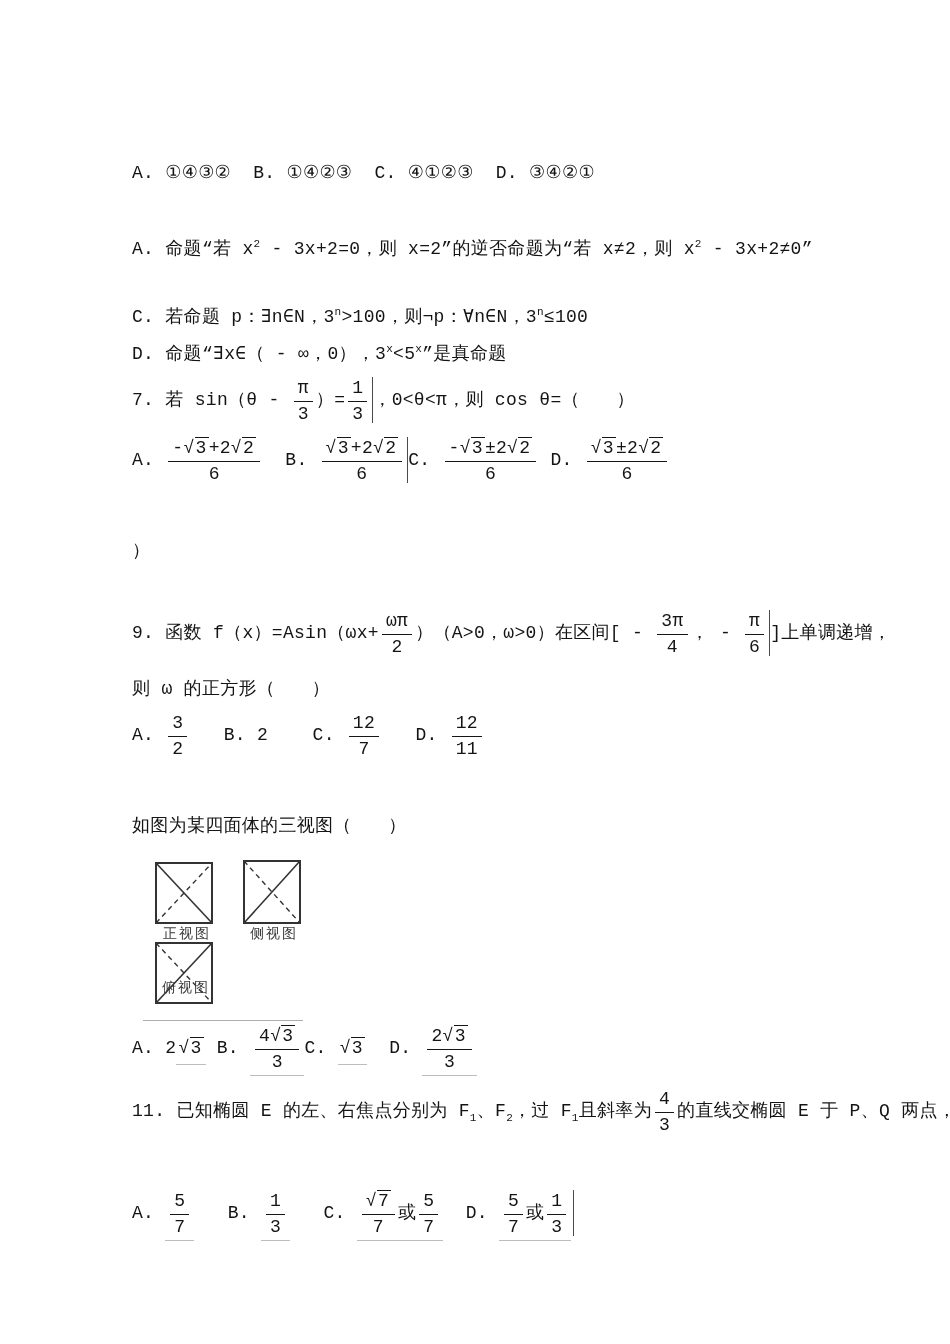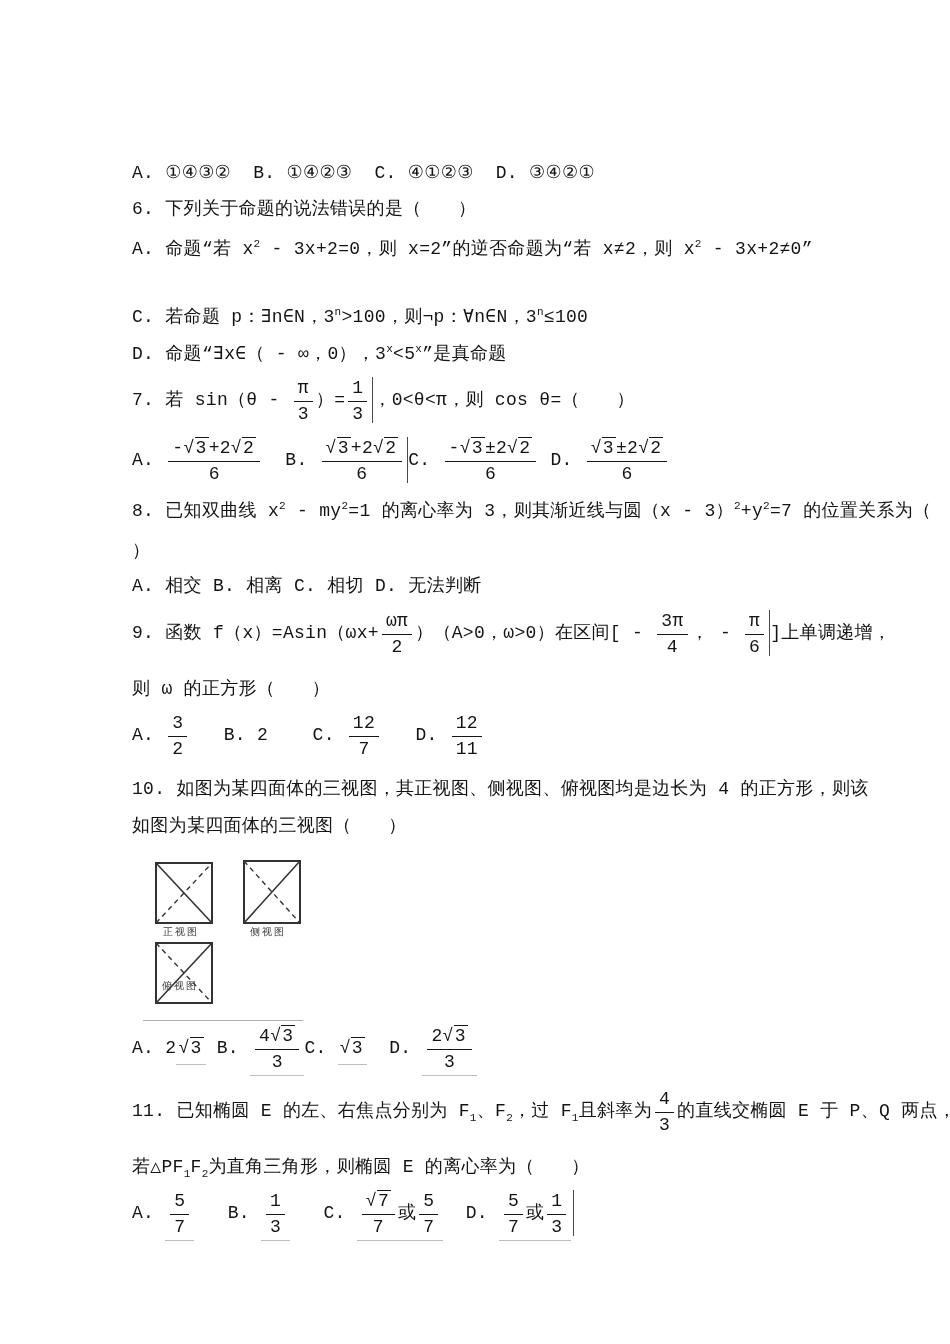--- a/index.html
+++ b/index.html
@@ -14,47 +14,43 @@
   sup{font-size:11px;line-height:0;}
   sub{font-size:11px;line-height:0;}
   .frac{display:inline-block;vertical-align:middle;text-align:center;margin:0 3px;line-height:1.05;}
   .frac>.num{display:block;padding:2px 4px 3px;border-bottom:1.6px solid #161616;}
   .frac>.den{display:block;padding-top:3px;}
   .sqrt{white-space:nowrap;}
   .sqrt>.rad{border-top:1.6px solid #161616;padding:0 2px 0 1px;}
   .uline{display:inline-block;border-bottom:1px solid #bdbdbd;padding:0 2px 3px;}
   .vbar{display:inline-block;width:1px;height:46px;background:#4a4a4a;vertical-align:middle;margin-left:2px;}
   .view{position:absolute;}
-  .view-label{position:absolute;font-size:10px;color:#3a3a3a;letter-spacing:2px;}
+  .view-label{position:absolute;font-size:14px;color:#3a3a3a;letter-spacing:2px;}
   .scan-line{position:absolute;background:#adadad;}
 </style>
 </head>
 <body>
 
 <div class="page">
 
   <div class="line" style="top:121px">A. ①④③②  B. ①④②③  C. ④①②③  D. ③④②①</div>
 
-  <div class="line" style="top:157px">6. 下列关于命题的说法错误的是（　　）</div>
   <div class="line" style="top:197px">A. 命题“若 x<sup>2</sup> - 3x+2=0，则 x=2”的逆否命题为“若 x≠2，则 x<sup>2</sup> - 3x+2≠0”</div>
   <div class="line" style="top:265px">C. 若命题 p：∃n∈N，3<sup>n</sup>&gt;100，则¬p：∀n∈N，3<sup>n</sup>≤100</div>
   <div class="line" style="top:302px">D. 命题“∃x∈（ - ∞，0），3<sup>x</sup>&lt;5<sup>x</sup>”是真命题</div>
 
   <div class="line" style="top:338px">7. 若 sin（θ - <span class="frac"><span class="num">π</span><span class="den">3</span></span>）=<span class="frac"><span class="num">1</span><span class="den">3</span></span><span class="vbar"></span>，0&lt;θ&lt;π，则 cos θ=（　　）</div>
   <div class="line" style="top:398px">A. <span class="frac"><span class="num">-<span class="sqrt">√<span class="rad">3</span></span>+2<span class="sqrt">√<span class="rad">2</span></span></span><span class="den">6</span></span>  B. <span class="frac"><span class="num"><span class="sqrt">√<span class="rad">3</span></span>+2<span class="sqrt">√<span class="rad">2</span></span></span><span class="den">6</span></span><span class="vbar"></span>C. <span class="frac"><span class="num">-<span class="sqrt">√<span class="rad">3</span></span>±2<span class="sqrt">√<span class="rad">2</span></span></span><span class="den">6</span></span> D. <span class="frac"><span class="num"><span class="sqrt">√<span class="rad">3</span></span>±2<span class="sqrt">√<span class="rad">2</span></span></span><span class="den">6</span></span></div>
 
-  <div class="line" style="top:459px">8. 已知双曲线 x<sup>2</sup> - my<sup>2</sup>=1 的离心率为 3，则其渐近线与圆（x - 3）<sup>2</sup>+y<sup>2</sup>=7 的位置关系为（</div>
   <div class="line" style="top:499px">）</div>
-  <div class="line" style="top:534px">A. 相交 B. 相离 C. 相切 D. 无法判断</div>
 
   <div class="line" style="top:571px">9. 函数 f（x）=Asin（ωx+<span class="frac"><span class="num">ωπ</span><span class="den">2</span></span>）（A&gt;0，ω&gt;0）在区间[ - <span class="frac"><span class="num">3π</span><span class="den">4</span></span>， - <span class="frac"><span class="num">π</span><span class="den">6</span></span><span class="vbar"></span>]上单调递增，</div>
   <div class="line" style="top:637px">则 ω 的正方形（　　）</div>
   <div class="line" style="top:673px">A. <span class="frac"><span class="num">3</span><span class="den">2</span></span>   B. 2    C. <span class="frac"><span class="num">12</span><span class="den">7</span></span>   D. <span class="frac"><span class="num">12</span><span class="den">11</span></span></div>
 
-  <div class="line" style="top:737px">10. 如图为某四面体的三视图，其正视图、侧视图、俯视图均是边长为 4 的正方形，则该</div>
   <div class="line" style="top:774px">如图为某四面体的三视图（　　）</div>
 
   <svg class="view" style="left:155px;top:823px" width="58" height="62" viewBox="0 0 58 62">
     <rect x="1" y="1" width="56" height="60" fill="none" stroke="#333" stroke-width="2"></rect>
     <line x1="1" y1="1" x2="57" y2="61" stroke="#333" stroke-width="1.6"></line>
     <line x1="1" y1="61" x2="57" y2="1" stroke="#333" stroke-width="1.4" stroke-dasharray="5 4"></line>
   </svg>
   <div class="view-label" style="left:163px;top:886px">正视图</div>
 
   <svg class="view" style="left:243px;top:821px" width="58" height="64" viewBox="0 0 58 64">
@@ -68,16 +64,15 @@
     <rect x="1" y="1" width="56" height="60" fill="none" stroke="#333" stroke-width="2"></rect>
     <line x1="1" y1="61" x2="57" y2="1" stroke="#333" stroke-width="1.6"></line>
     <line x1="1" y1="1" x2="57" y2="61" stroke="#333" stroke-width="1.4" stroke-dasharray="5 4"></line>
   </svg>
   <div class="view-label" style="left:162px;top:940px">俯视图</div>
   <div class="scan-line" style="left:143px;top:981px;width:160px;height:1px"></div>
 
   <div class="line" style="top:986px">A. 2<span class="uline"><span class="sqrt">√<span class="rad">3</span></span></span> B. <span class="uline"><span class="frac"><span class="num">4<span class="sqrt">√<span class="rad">3</span></span></span><span class="den">3</span></span></span>C. <span class="uline"><span class="sqrt">√<span class="rad">3</span></span></span>  D. <span class="uline"><span class="frac"><span class="num">2<span class="sqrt">√<span class="rad">3</span></span></span><span class="den">3</span></span></span></div>
 
   <div class="line" style="top:1049px">11. 已知椭圆 E 的左、右焦点分别为 F<sub>1</sub>、F<sub>2</sub>，过 F<sub>1</sub>且斜率为<span class="frac"><span class="num">4</span><span class="den">3</span></span>的直线交椭圆 E 于 P、Q 两点，</div>
-  <div class="line" style="top:1115px">若△PF<sub>1</sub>F<sub>2</sub>为直角三角形，则椭圆 E 的离心率为（　　）</div>
   <div class="line" style="top:1151px">A. <span class="uline"><span class="frac"><span class="num">5</span><span class="den">7</span></span></span>   B. <span class="uline"><span class="frac"><span class="num">1</span><span class="den">3</span></span></span>   C. <span class="uline"><span class="frac"><span class="num"><span class="sqrt">√<span class="rad">7</span></span></span><span class="den">7</span></span>或<span class="frac"><span class="num">5</span><span class="den">7</span></span></span>  D. <span class="uline"><span class="frac"><span class="num">5</span><span class="den">7</span></span>或<span class="frac"><span class="num">1</span><span class="den">3</span></span></span><span class="vbar"></span></div>
 
 </div>
 
 </body></html>

